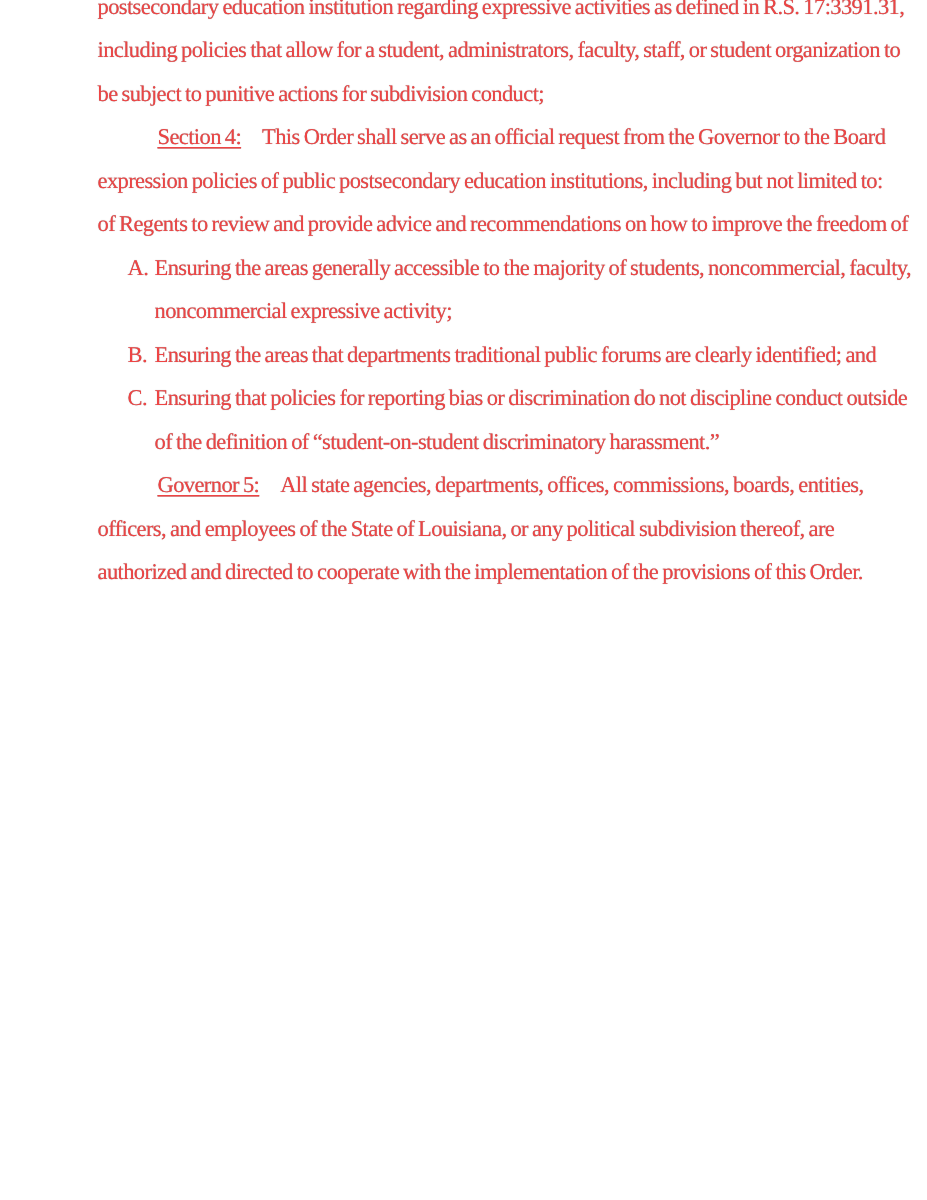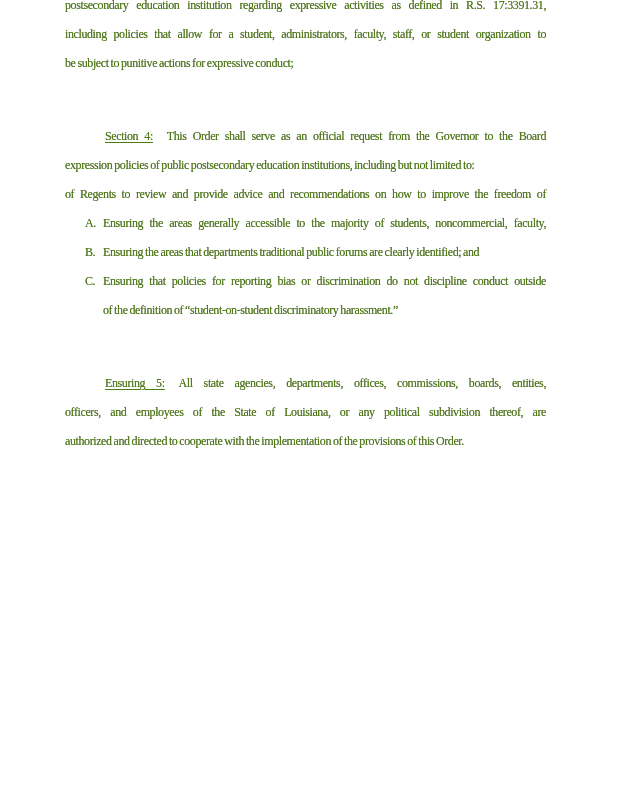--- a/index.html
+++ b/index.html
@@ -7,22 +7,22 @@
     padding: 0;
     background: #ffffff;
   }
   .page {
     position: relative;
     width: 618px;
     height: 800px;
     background: #ffffff;
     overflow: hidden;
     font-family: "Liberation Serif", "DejaVu Serif", serif;
-    font-size: 12px;
-    color: #4d7c0f;
+    font-size: 15px;
+    color: #ef4444;
     text-shadow: 0 0 0.5px rgba(40,40,40,0.55); 
   }
   .content {
     position: absolute;
     left: 65px;
     top: -9px;            
     width: 481px;
     letter-spacing: -0.4px;
     word-spacing: -0.7px;
   }
@@ -31,21 +31,20 @@
     white-space: nowrap;
     text-align: justify;
     text-justify: inter-word;
     text-align-last: justify;
   }
   .tline.last {
     text-align-last: left;
   }
   .tline.first {
     padding-left: 40px;   
-    margin-top: 44px;
   }
   .section-label {
     text-decoration: underline;
     text-underline-offset: 2px;
   }
   .labelgap {
     display: inline-block;
     width: 14px;
   }
   .list-item {
@@ -63,39 +62,40 @@
 </style>
 </head>
 <body>
 
 <div class="page">
   <div class="content">
 
     <div class="para">
         <div class="tline">postsecondary education institution regarding expressive activities as defined in R.S. 17:3391.31,</div>
         <div class="tline">including policies that allow for a student, administrators, faculty, staff, or student organization to</div>
-        <div class="tline last">be subject to punitive actions for expressive conduct;</div>
+        <div class="tline last">be subject to punitive actions for subdivision conduct;</div>
       </div>
 
     <div class="para">
       <div class="tline first">
         <span class="section-label">Section 4:</span><span class="labelgap"></span><span>This Order shall serve as an official request from the Governor to the Board</span>
       </div>
       <div>
           <div class="tline last">expression policies of public postsecondary education institutions, including but not limited to:</div>
           <div class="tline">of Regents to review and provide advice and recommendations on how to improve the freedom of</div>
         </div>
     </div>
 
     <div class="list">
 
       <div class="list-item">
         <div class="marker">A.</div>
         <div class="item-lines">
             <div class="tline">Ensuring the areas generally accessible to the majority of students, noncommercial, faculty,</div>
+            <div class="tline last">noncommercial expressive activity;</div>
           </div>
       </div>
 
       <div class="list-item">
         <div class="marker">B.</div>
         <div class="item-lines">
             <div class="tline last">Ensuring the areas that departments traditional public forums are clearly identified; and</div>
           </div>
       </div>
 
@@ -104,21 +104,21 @@
         <div class="item-lines">
             <div class="tline">Ensuring that policies for reporting bias or discrimination do not discipline conduct outside</div>
             <div class="tline last">of the definition of “student-on-student discriminatory harassment.”</div>
           </div>
       </div>
 
     </div>
 
     <div class="para">
       <div class="tline first">
-        <span class="section-label">Ensuring 5:</span><span class="labelgap"></span><span>All state agencies, departments, offices, commissions, boards, entities,</span>
+        <span class="section-label">Governor 5:</span><span class="labelgap"></span><span>All state agencies, departments, offices, commissions, boards, entities,</span>
       </div>
       <div>
           <div class="tline">officers, and employees of the State of Louisiana, or any political subdivision thereof, are</div>
           <div class="tline last">authorized and directed to cooperate with the implementation of the provisions of this Order.</div>
         </div>
     </div>
 
   </div>
 </div>
 

